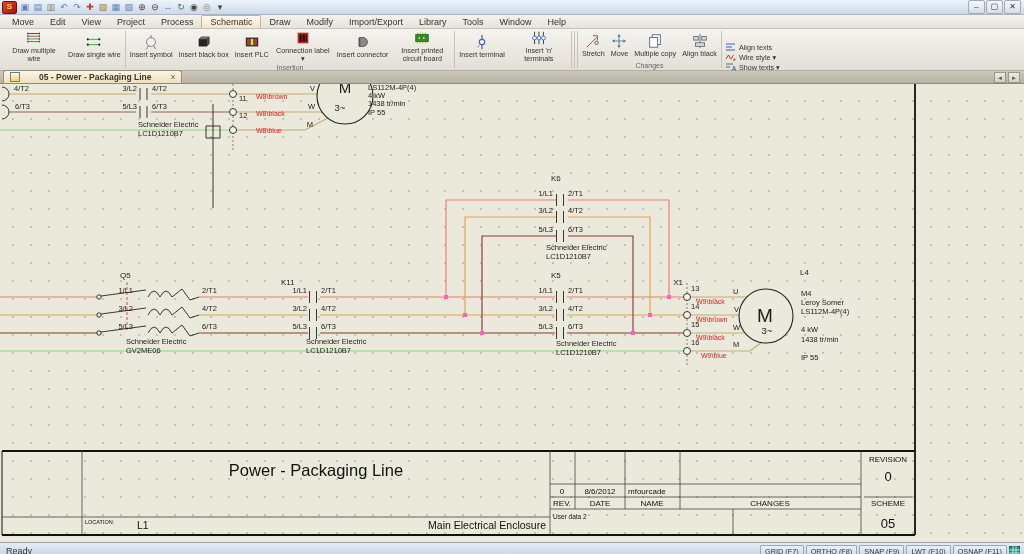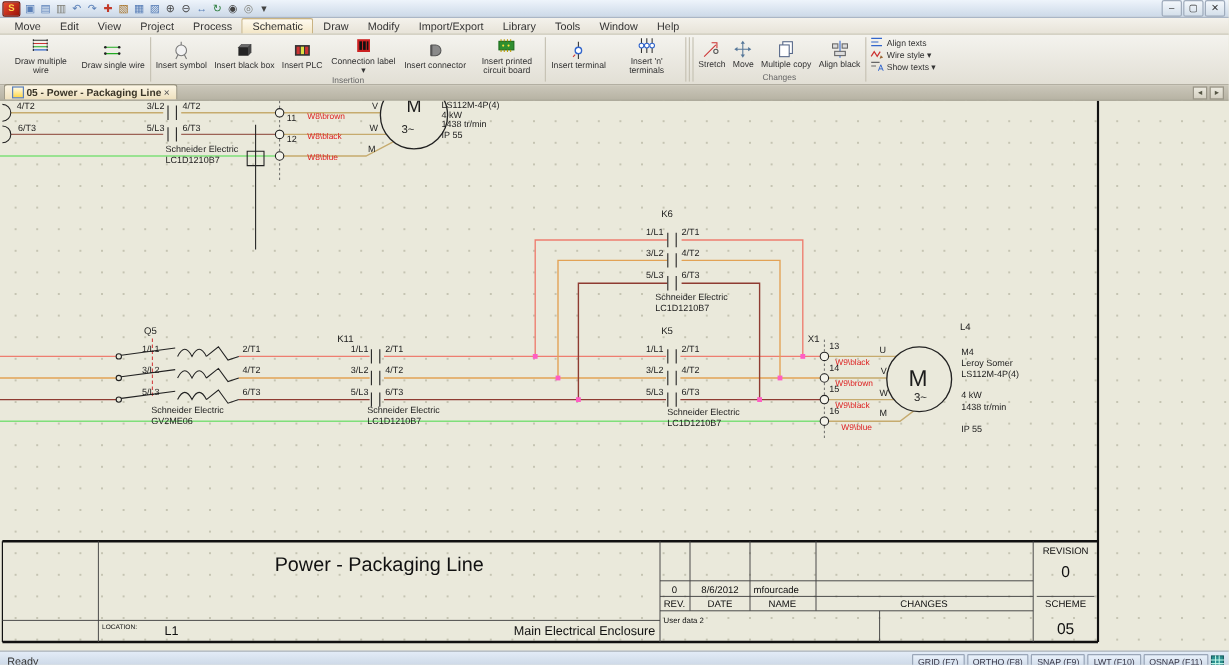--- a/index.html
+++ b/index.html
@@ -25,26 +25,26 @@
     display:flex;align-items:stretch;padding-left:3px;}
   .rgrp{display:flex;flex-direction:column;}
   .rrow{display:flex;align-items:center;flex:1;}
   .rglabel{font-size:7px;color:#666;text-align:center;height:9px;line-height:9px;}
   .rsep{width:1px;background:#c7c3b5;margin:2px 1px;}
   .rbtn{display:flex;flex-direction:column;align-items:center;padding:1px 3px 0;font-size:7.2px;
     line-height:1.08;text-align:center;color:#333;cursor:default;}
   .rbtn svg{width:16px;height:16px;margin-bottom:1px;flex:none;}
   .rlbl{max-width:56px;}
   .wide .rlbl{max-width:78px;}
-  .smallcol{display:flex;flex-direction:column;justify-content:flex-start;padding:1px 2px;}
+  .smallcol{display:flex;flex-direction:column;justify-content:flex-start;padding:13px 2px;}
   .sbtn{display:flex;align-items:center;gap:2px;font-size:7.2px;color:#333;height:10px;cursor:default;}
   .sbtn svg{width:12px;height:10px;flex:none;}
   .tabbar{height:12px;background:linear-gradient(#cbc7ba,#b7b3a4);display:flex;align-items:flex-end;
     position:relative;border-bottom:1px solid #8d897b;}
-  .doctab{display:flex;align-items:center;gap:2px;height:12px;margin-left:3px;padding:0 6px;
+  .doctab{display:flex;align-items:center;gap:19px;height:12px;margin-left:3px;padding:0 6px;
     background:linear-gradient(#fcf6e6,#eee0bd);border:1px solid #97927f;border-bottom:none;
     border-radius:3px 3px 0 0;font-size:8.5px;font-weight:bold;color:#3a3528;cursor:default;}
   .tabicon{width:8px;height:8px;background:linear-gradient(#fffbe8,#ffd84a);border:1px solid #5b80b8;flex:none;}
   .tabclose{font-weight:normal;color:#555;}
   .tabarrows{position:absolute;right:4px;top:1px;display:flex;gap:2px;font-size:7px;color:#554;}
   .tabarrows span{background:linear-gradient(#eceadf,#d4d0c2);border:1px solid #9a9688;width:10px;text-align:center;line-height:9px;}
   .canvas{position:relative;height:458px;background-color:#eae9db;
     background-image:radial-gradient(#c5c4b2 0.9px, rgba(0,0,0,0) 1px);
     background-size:18px 18px;background-position:4px 8px;}
   .canvas svg{position:absolute;inset:0;}

